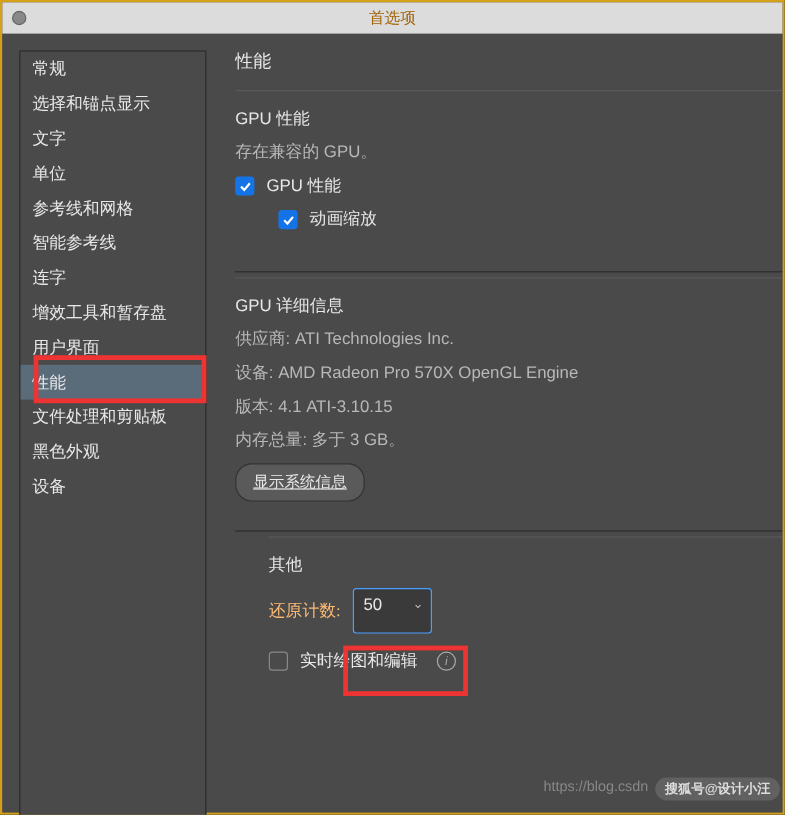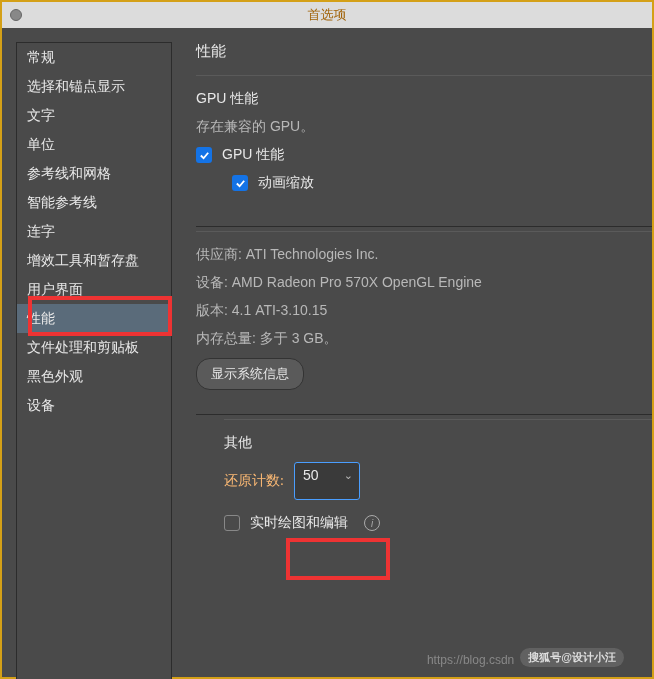--- a/index.html
+++ b/index.html
@@ -18,27 +18,27 @@
     .main-title { font-size: 15px; color: #e8e8e8; margin-bottom: 14px; }
     .panel { border-top: 1px solid #5a5a5a; border-bottom: 1px solid #2c2c2c; padding: 14px 0 24px 0; margin-bottom: 4px; position: relative; }
     .panel-title { color: #e8e8e8; font-size: 14px; margin-bottom: 10px; }
     .panel-sub { color: #b8b8b8; font-size: 14px; margin-bottom: 10px; }
     .checkbox-row { display: flex; align-items: center; gap: 10px; margin-bottom: 10px; font-size: 14px; }
     .checkbox-row.indented { margin-left: 36px; }
     .chk { width: 16px; height: 16px; background: #1473e6; border-radius: 3px; display: flex; align-items: center; justify-content: center; }
     .chk.unchecked { background: transparent; border: 1px solid #888; }
     .chk svg { width: 11px; height: 11px; }
     .info-line { color: #b8b8b8; font-size: 14px; margin-bottom: 10px; }
-    .btn { background: #5a5a5a; border: 1px solid #333; color: #e8e8e8; padding: 6px 14px; border-radius: 14px; font-size: 13px; cursor: pointer; display: inline-block; }
+    .btn { background: #5a5a5a; border: 1px solid #333; color: #e8e8e8; padding: 6px 14px; border-radius: 14px; font-size: 13px; cursor: pointer; display: inline-block; text-decoration: underline; }
     .field-row { display: flex; align-items: center; gap: 10px; font-size: 14px; margin-bottom: 14px; }
     .field-label { color: #fdba74; font-family: Liberation Serif, serif; }
     .select { background: #3a3a3a; border: 1px solid #4a9eff; border-radius: 3px; padding: 4px 24px 16px 8px; color: #e8e8e8; font-size: 14px; position: relative; min-width: 66px; display: inline-flex; align-items: center; justify-content: space-between; cursor: pointer; }
     .select .chevron { font-size: 11px; color: #b8b8b8; position: absolute; right: 6px; }
     .info-icon { width: 16px; height: 16px; border: 1px solid #aaa; border-radius: 50%; display: inline-flex; align-items: center; justify-content: center; font-size: 10px; color: #aaa; font-style: italic; margin-left: 6px; }
-    .watermark { position: absolute; right: 30px; bottom: 12px; color: #888; font-size: 12px; display: flex; align-items: flex-end; gap: 6px; }
+    .watermark { position: absolute; right: 4px; bottom: 12px; color: #888; font-size: 12px; display: flex; align-items: flex-start; gap: 6px; }
     .wm-pill { background: rgba(120,120,120,.5); color: #ddd; padding: 2px 8px; border-radius: 10px; font-size: 11px; font-weight: bold; }
   </style>
 </head>
 <body>
 
 <div class="outer-frame">
   <div class="titlebar">
     <div class="tb-btn"></div>
     <span>首选项</span>
   </div>
@@ -77,20 +77,21 @@
           <span class="chk">
             <svg viewBox="0 0 12 12">
                 <path d="M2 6 L5 9 L10 3" stroke="#fff" stroke-width="2" fill="none"></path>
               </svg>
           </span>
           <span>动画缩放</span>
         </div>
       </div>
 
       <div class="panel">
+        <div class="panel-title">GPU 详细信息</div>
         <div class="info-line">
           <span>供应商:</span>
           <span>ATI Technologies Inc.</span>
         </div>
         <div class="info-line">
           <span>设备:</span>
           <span>AMD Radeon Pro 570X OpenGL Engine</span>
         </div>
         <div class="info-line">
           <span>版本:</span>

